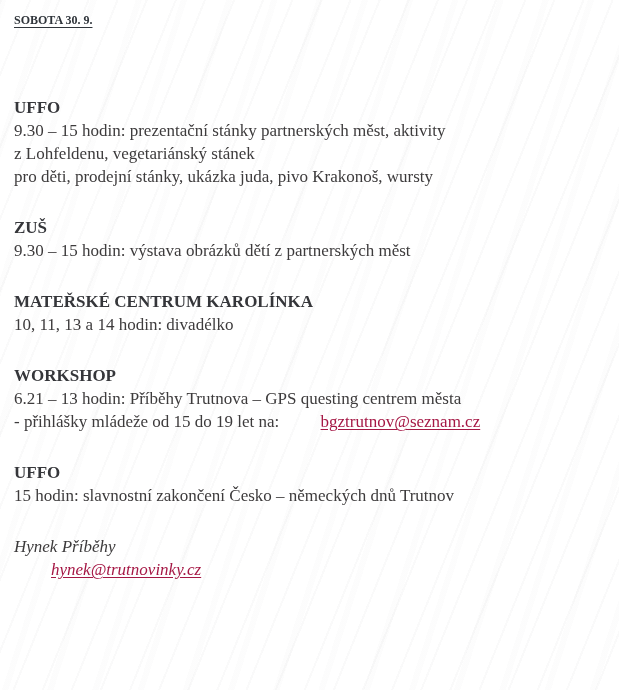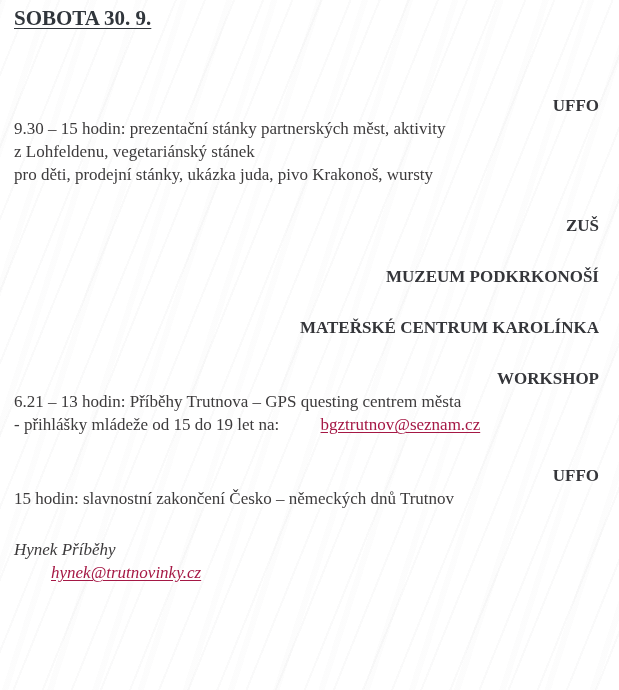--- a/index.html
+++ b/index.html
@@ -22,37 +22,36 @@
         rgba(0, 0, 0, 0) 6px, rgba(0, 0, 0, 0) 43px);
     padding: 7px 20px 10px 14px;
     overflow: hidden;
     font-family: "Liberation Serif", "DejaVu Serif", serif;
     font-size: 17px;
     line-height: 23px;
     color: #3d3b3c;
   }
   .date-heading {
     margin: 0 0 32px 0;
-    font-size: 21px;
+    font-size: 12px;
     font-weight: bold;
     color: #30353b;
     text-decoration: underline;
     text-underline-offset: 3px;
     text-decoration-thickness: 1px;
     display: inline-block;
   }
   .heading-wrap { margin: 0 0 32px 0; }
   .event-section { margin: 0 0 28px 0; }
   .venue-title {
     margin: 0;
     font-size: 17px;
     font-weight: bold;
     color: #35363a;
     line-height: 23px;
-    text-align: right;
   }
   .event-line {
     margin: 0;
     line-height: 23px;
   }
   a.text-link {
     color: #a51845;
     text-decoration: underline;
     text-underline-offset: 2px;
     cursor: pointer;
@@ -75,26 +74,27 @@
 
   <div id="sections">
       <section class="event-section">
         <h3 class="venue-title">UFFO</h3>
         <div class="event-line">9.30 – 15 hodin: prezentační stánky partnerských měst, aktivity</div>
         <div class="event-line">z Lohfeldenu, vegetariánský stánek</div>
         <div class="event-line">pro děti, prodejní stánky, ukázka juda, pivo Krakonoš, wursty</div>
       </section>
       <section class="event-section">
         <h3 class="venue-title">ZUŠ</h3>
+        <div class="event-line">9.30 – 15 hodin: výstava obrázků dětí z partnerských měst</div>
       </section>
       <section class="event-section">
-        <h3 class="venue-title">MUZEUM PODKRKONOŠÍ</h3>
       </section>
       <section class="event-section">
         <h3 class="venue-title">MATEŘSKÉ CENTRUM KAROLÍNKA</h3>
+        <div class="event-line">10, 11, 13 a 14 hodin: divadélko</div>
       </section>
       <section class="event-section">
         <h3 class="venue-title">WORKSHOP</h3>
         <div class="event-line">6.21 – 13 hodin: Příběhy Trutnova – GPS questing centrem města</div>
         <div class="event-line"><span>- přihlášky mládeže od 15 do 19 let na: </span><a class="text-link">bgztrutnov@seznam.cz</a></div>
       </section>
       <section class="event-section">
         <h3 class="venue-title">UFFO</h3>
         <div class="event-line">15 hodin: slavnostní zakončení Česko – německých dnů Trutnov</div>
       </section>

